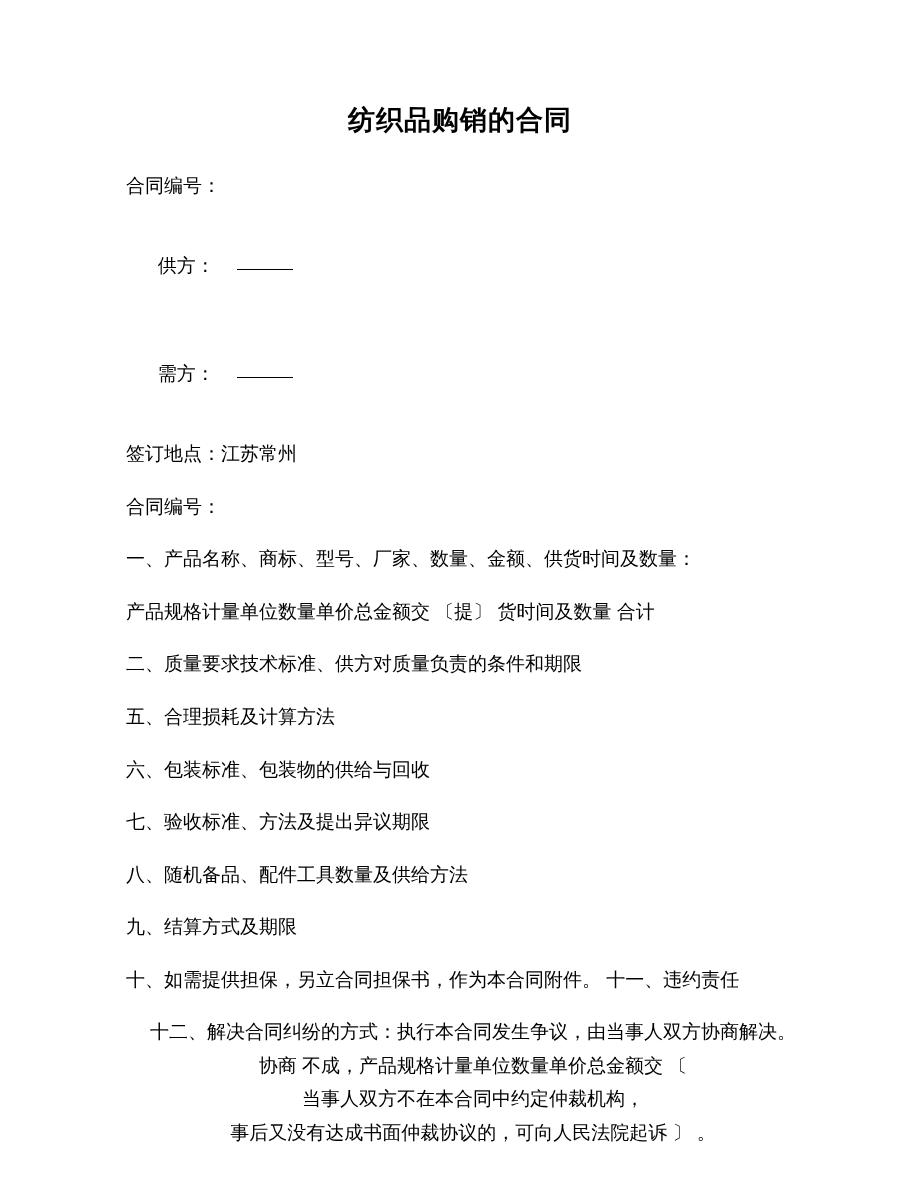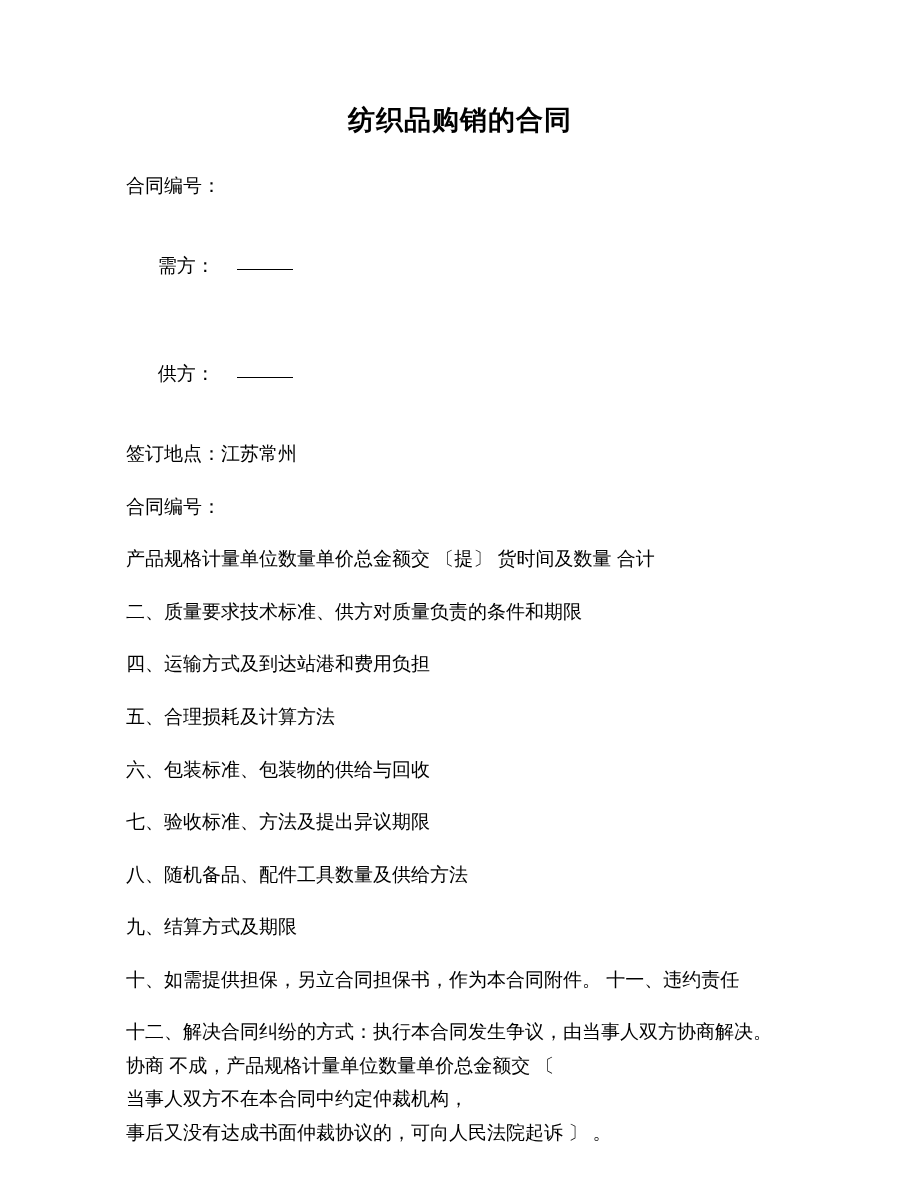--- a/index.html
+++ b/index.html
@@ -52,51 +52,52 @@
     width: 56px;
     vertical-align: 2px;
     margin-left: 22px;
     height: 0;
   }
   .line-group {
     margin-bottom: 25px;
   }
   .line-group .line {
     margin-bottom: 6px;
+    text-align: center;
   }
   .line-group .line:last-child {
     margin-bottom: 0;
   }
 </style>
 </head>
 <body>
 
 <div class="page">
 
   <h1 class="doc-title">纺织品购销的合同</h1>
 
   <div class="body-block">
 
     <div class="line">合同编号：</div>
 
     <div class="line">
-      <span>需方：</span><span class="blank-rule"></span>
+      <span>供方：</span><span class="blank-rule"></span>
     </div>
 
     <div class="line">
-      <span>供方：</span><span class="blank-rule"></span>
+      <span>需方：</span><span class="blank-rule"></span>
     </div>
 
     <div class="line">签订地点：江苏常州</div>
 
     <div class="line">合同编号：</div>
 
+    <div class="line">一、产品名称、商标、型号、厂家、数量、金额、供货时间及数量：</div>
     <div class="line">产品规格计量单位数量单价总金额交 〔提〕 货时间及数量 合计</div>
     <div class="line">二、质量要求技术标准、供方对质量负责的条件和期限</div>
-    <div class="line">四、运输方式及到达站港和费用负担</div>
     <div class="line">五、合理损耗及计算方法</div>
     <div class="line">六、包装标准、包装物的供给与回收</div>
     <div class="line">七、验收标准、方法及提出异议期限</div>
     <div class="line">八、随机备品、配件工具数量及供给方法</div>
     <div class="line">九、结算方式及期限</div>
     <div class="line">十、如需提供担保，另立合同担保书，作为本合同附件。 十一、违约责任</div>
 
     <div class="line-group">
       <div class="line sub">十二、解决合同纠纷的方式：执行本合同发生争议，由当事人双方协商解决。</div>
       <div class="line sub">协商 不成，产品规格计量单位数量单价总金额交 〔</div>

